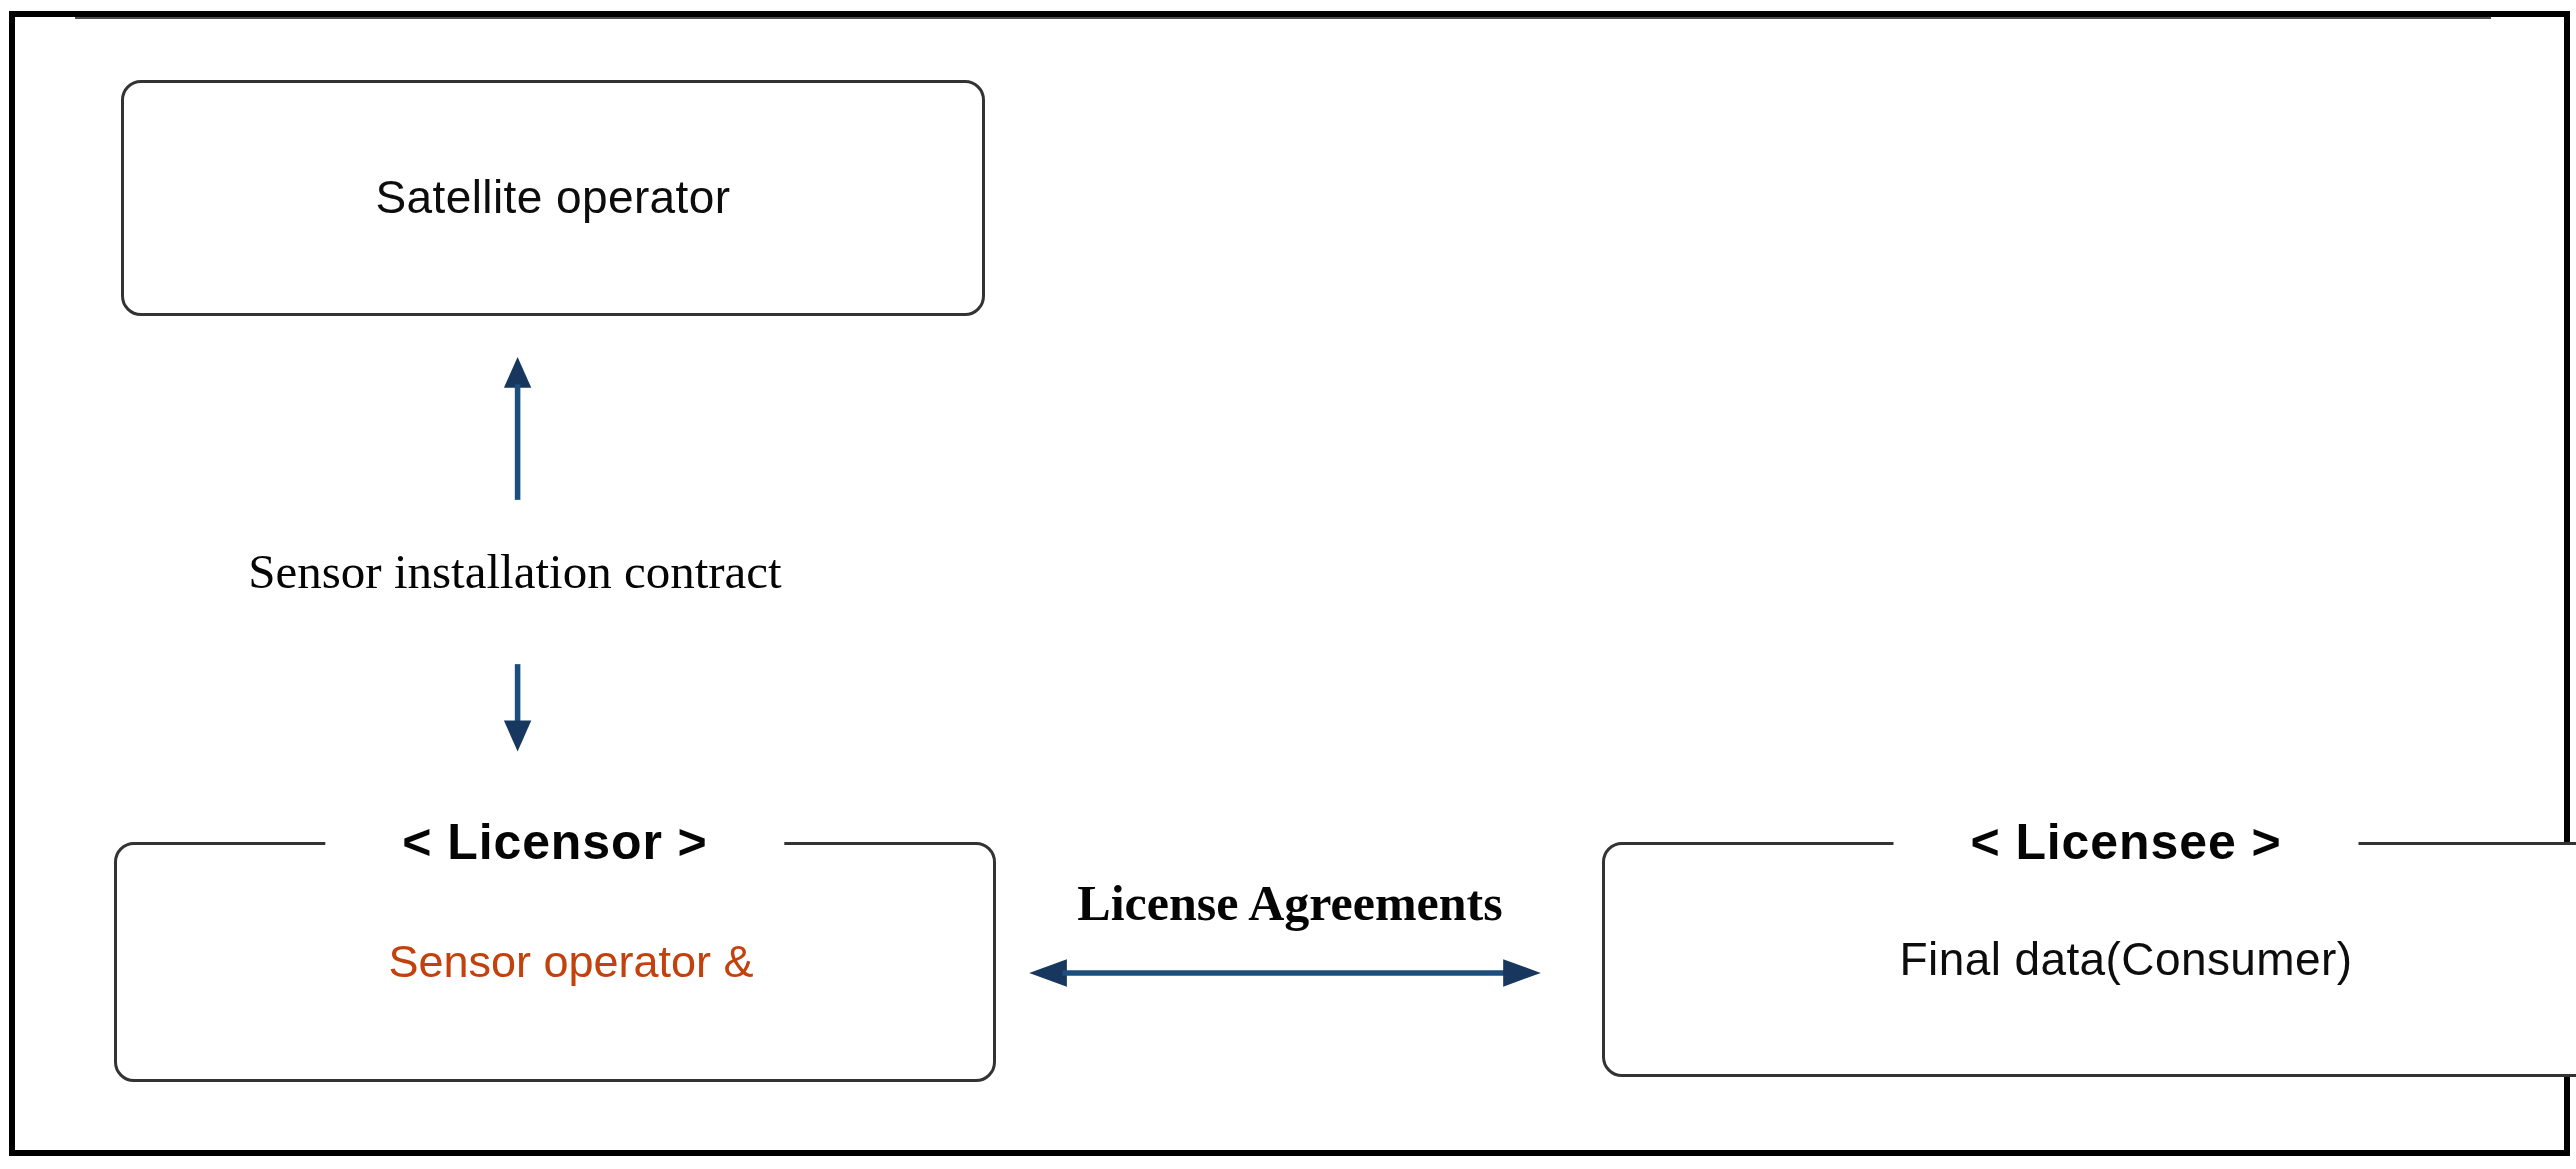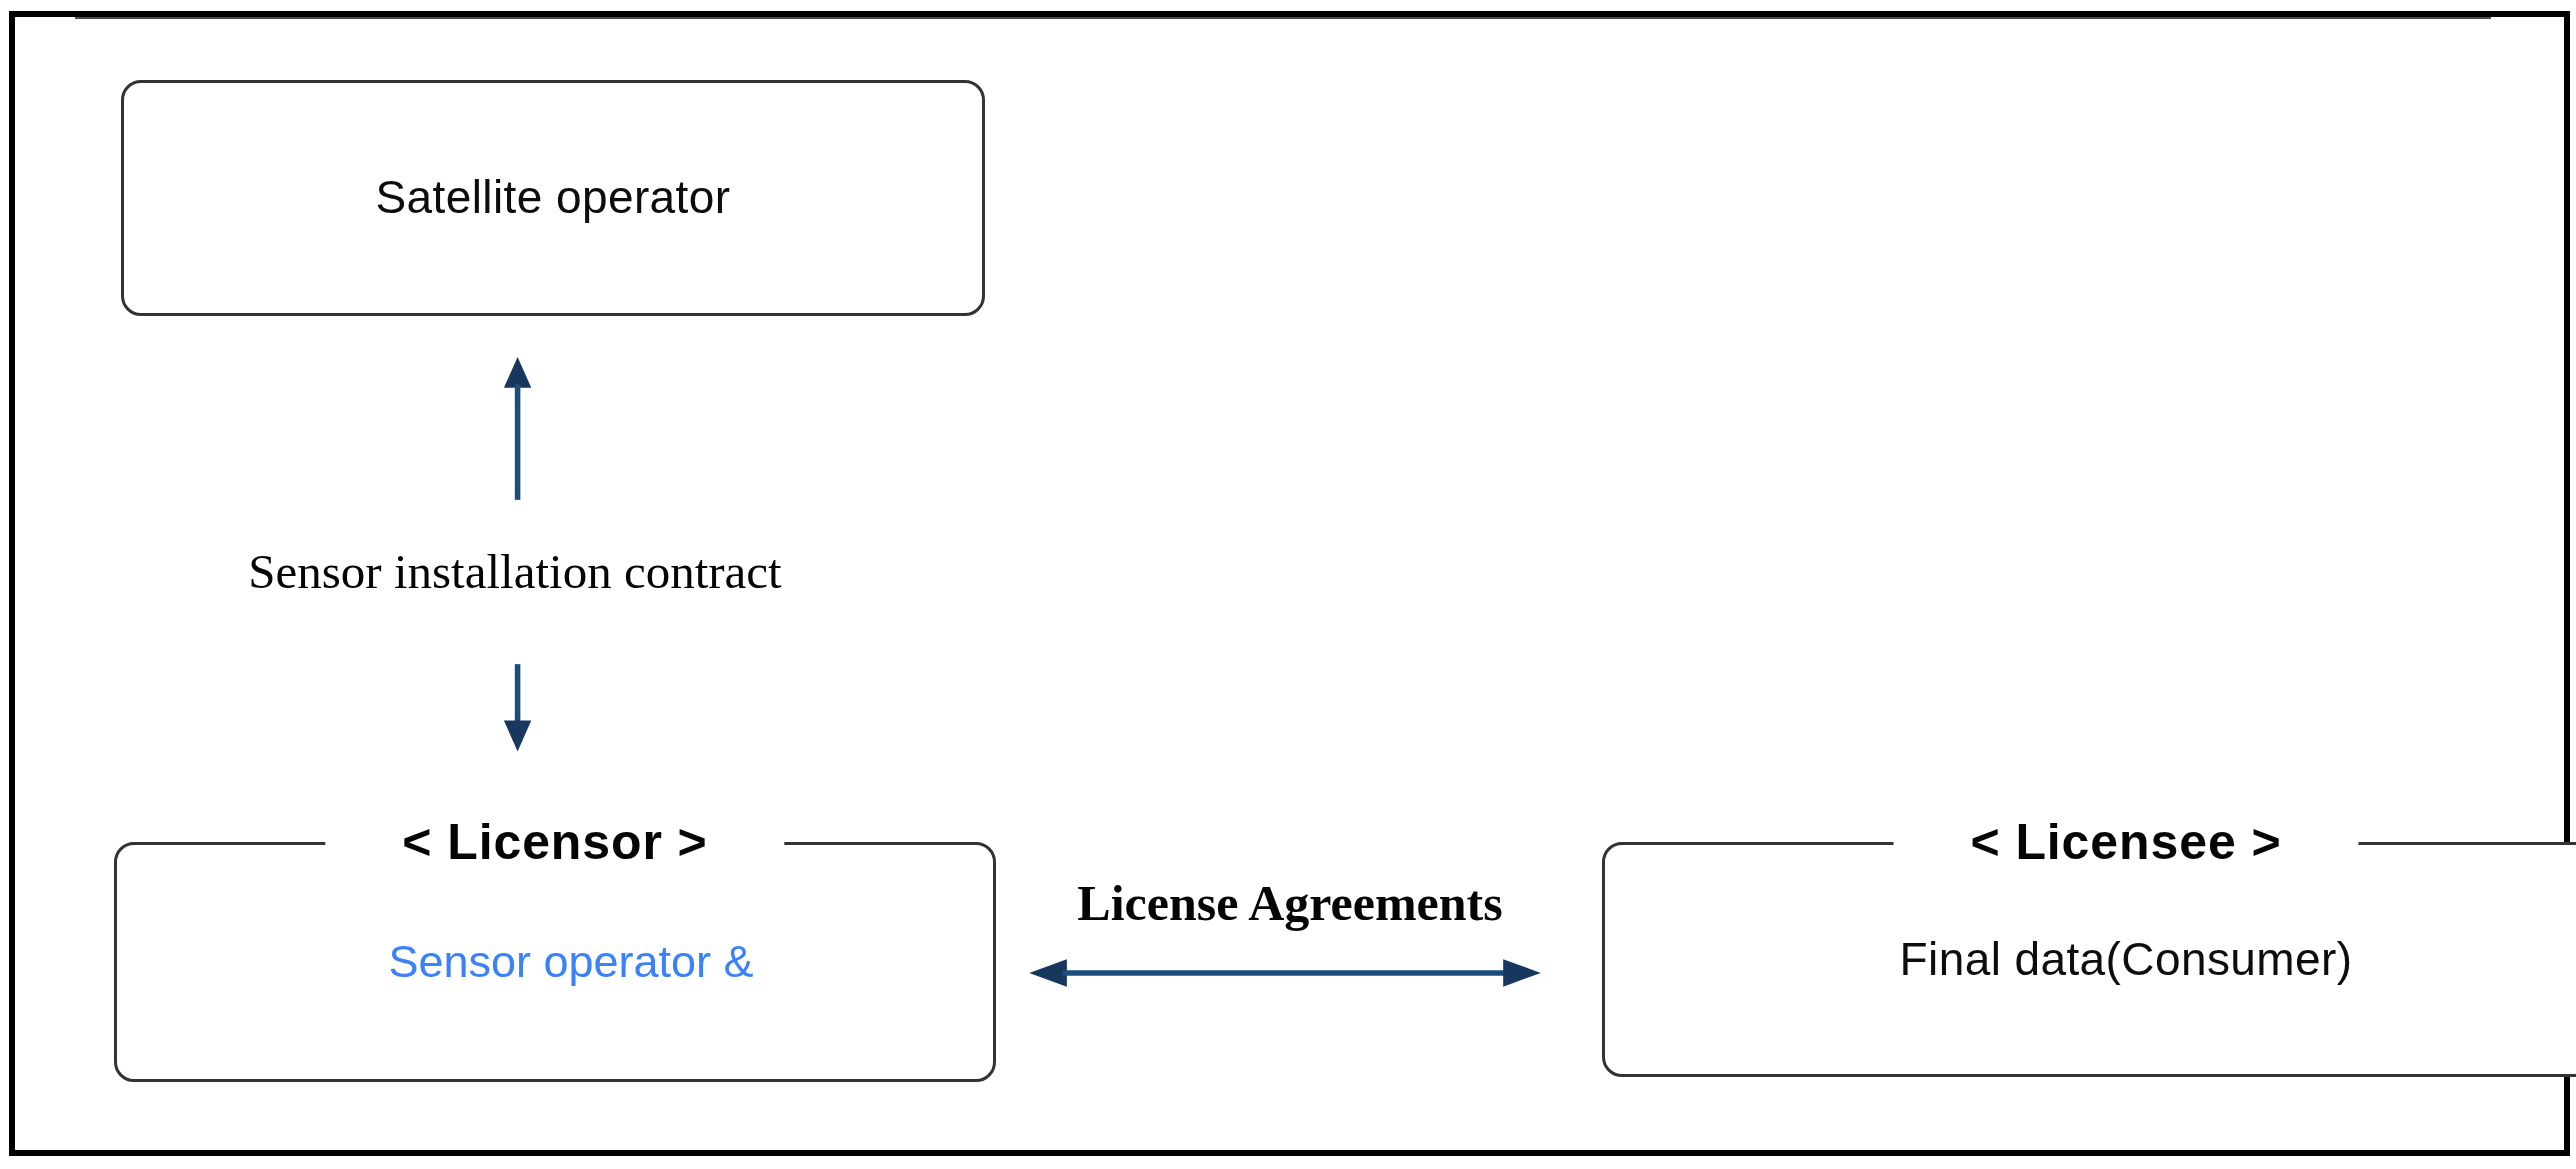--- a/index.html
+++ b/index.html
@@ -64,21 +64,21 @@
   .node-text {
     font-size: 46px;
     line-height: 1.17;
     color: #0d0d0d;
     text-align: center;
     letter-spacing: 0.4px;
   }
   .node-lines {
     font-size: 45px;
     line-height: 1.18;
-    color: #3b82f6;
+    color: #c2410c;
     text-align: center;
   }
   .role-label {
     position: absolute;
     left: 50%;
     top: -3.4px;
     transform: translate(-50%, -50%);
     background: #ffffff;
     padding: 0 77px;
     font-weight: bold;

